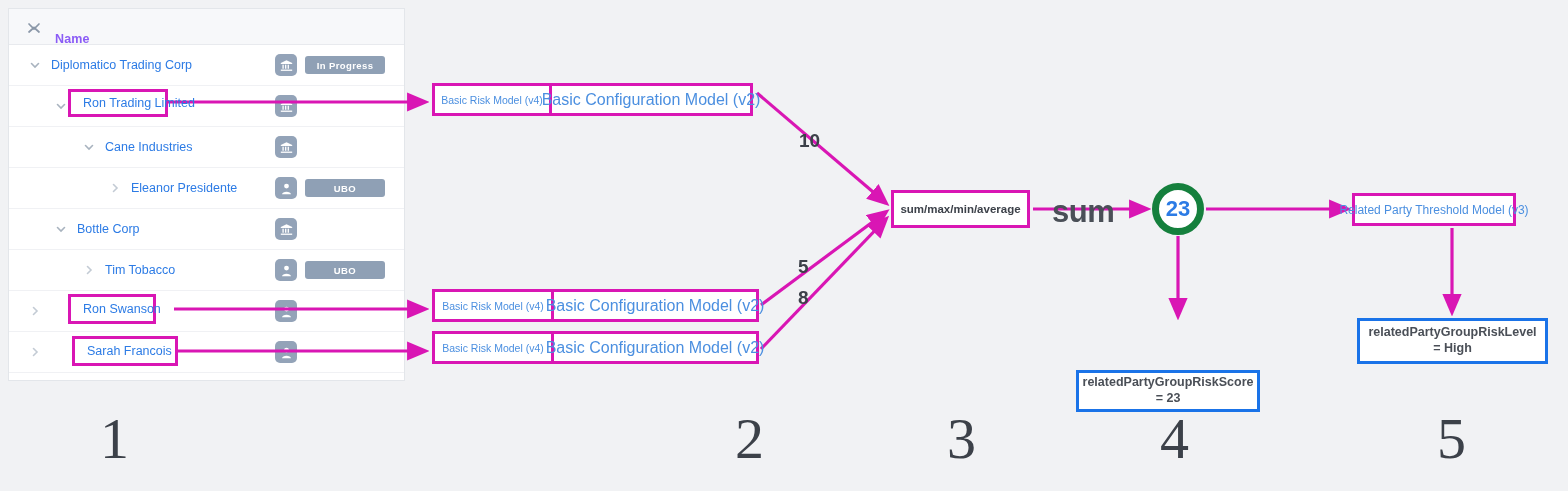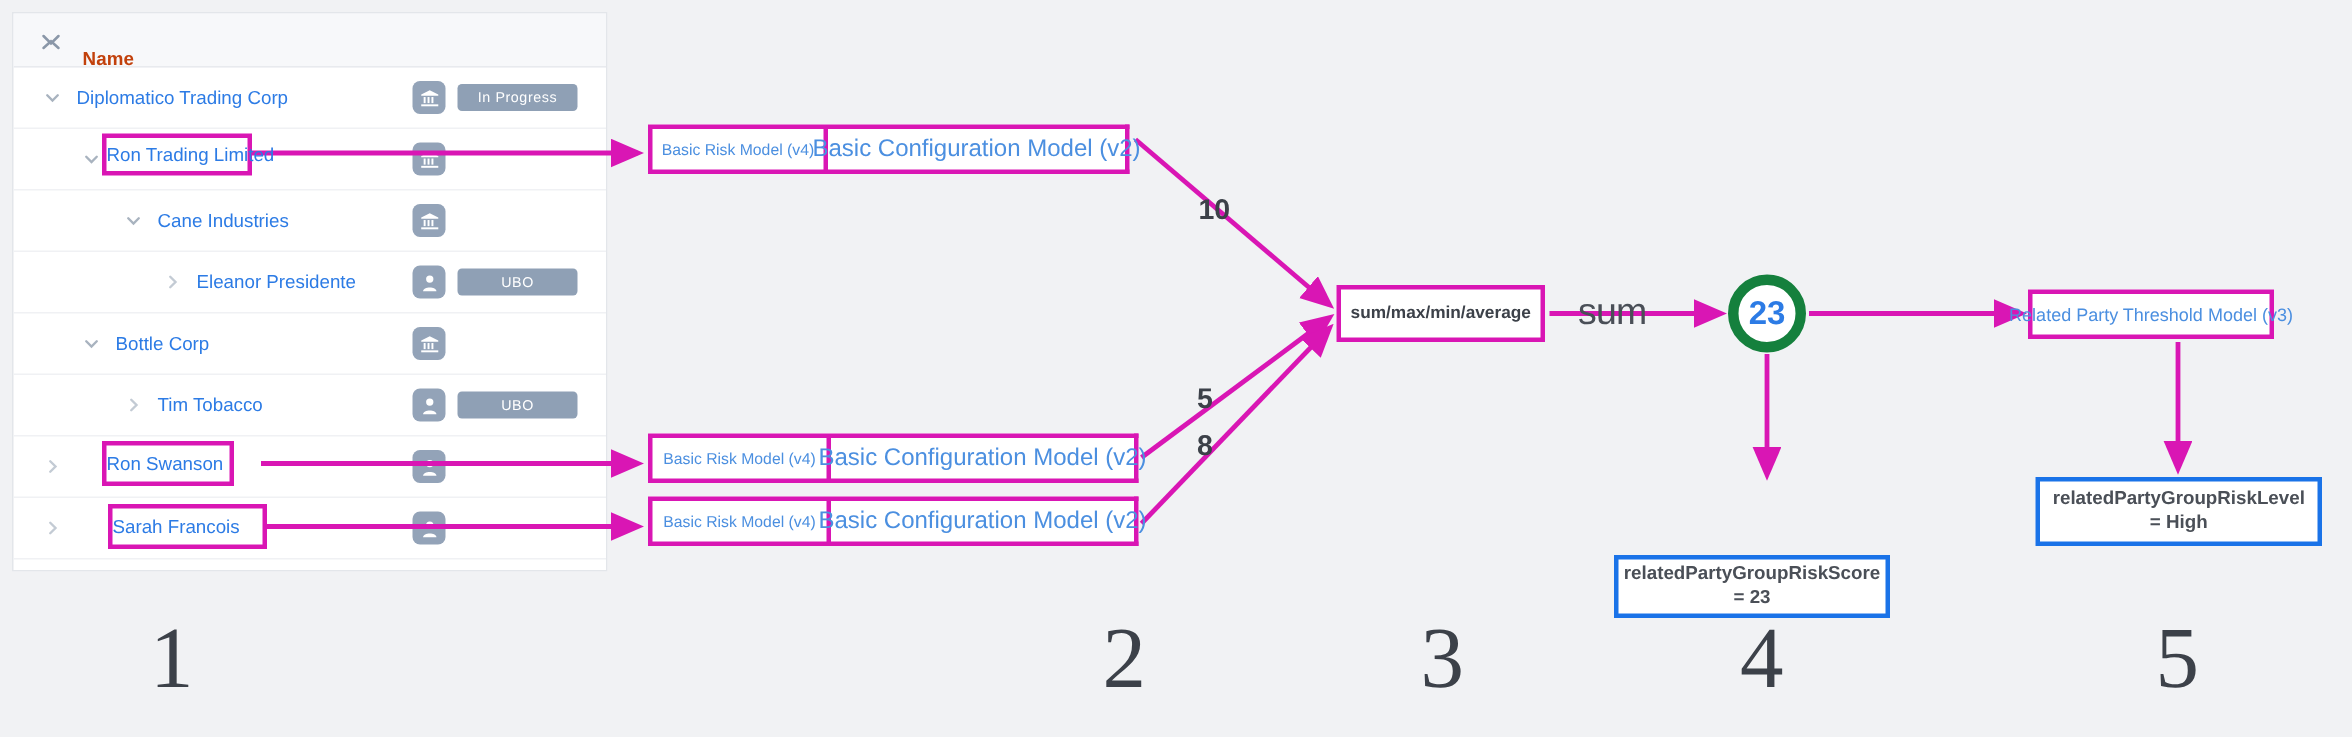--- a/index.html
+++ b/index.html
@@ -24,51 +24,51 @@
     overflow: hidden;
   }
   .tree-header {
     height: 36px; display: flex; align-items: center;
     background: #f7f8fa; border-bottom: 1px solid #e8eaee;
     padding-left: 18px;
   }
   .expand-icon { width: 14px; height: 16px; position: relative; margin-right: 14px; flex: 0 0 auto; }
   .expand-icon svg { display: block; }
   .col-name {
-    font-size: 12.5px; color: #c2410c; font-weight: 600; letter-spacing: .1px; margin-top: 24px;
+    font-size: 12.5px; color: #8b5cf6; font-weight: 600; letter-spacing: .1px; margin-top: 24px;
   }
   .tree-row {
     height: 41px; display: flex; align-items: center;
     border-bottom: 1px solid #f0f1f4; position: relative;
   }
   .chev { width: 16px; height: 16px; flex: 0 0 auto; opacity: .85; }
   .chev svg { display: block; }
   .node-label {
     font-size: 12.5px; color: #2c7be5; white-space: nowrap;
   }
   .row-icon {
     position: absolute; left: 266px; width: 22px; height: 22px;
     border-radius: 5px; background: #93a3b8;
     display: flex; align-items: center; justify-content: center;
   }
   .row-icon svg { display: block; }
   .badge {
     position: absolute; left: 296px; width: 80px; height: 18px;
     border-radius: 3px; background: #8fa0b5;
-    color: #ffffff; font-size: 9.5px; font-weight: 400;
+    color: #ffffff; font-size: 9.5px; font-weight: 700;
     letter-spacing: .4px;
     display: flex; align-items: center; justify-content: center; text-align: right;
   }
   
   .sel-box {
     position: absolute;
     border: 3px solid #d916b4;
     background: #ffffff;
     display: flex; align-items: center;
-    padding-left: 0;
+    padding-left: 12px;
     z-index: 6;
     text-align: center;
   }
   .sel-box span { font-size: 12.5px; color: #2c7be5; white-space: nowrap; }
 
   
   .pair { position: absolute; display: flex; z-index: 6; }
   .pair .risk {
     border: 3px solid #d916b4; background: #fff;
     display: flex; align-items: center; justify-content: center;
@@ -87,21 +87,21 @@
   .agg-box {
     position: absolute; left: 891px; top: 190px;
     width: 139px; height: 38px;
     border: 3px solid #d916b4; background: #fff;
     display: flex; align-items: center; justify-content: center;
     font-size: 11.5px; color: #3c4149; font-weight: 600;
     z-index: 6;
   }
   .sum-label {
     position: absolute; left: 1052px; top: 194px;
-    font-size: 25px; font-weight: 400; color: #4a4f57;
+    font-size: 31px; font-weight: 700; color: #4a4f57;
     letter-spacing: -.5px; z-index: 6;
   }
 
   
   .score-circle {
     position: absolute; left: 1152px; top: 183px;
     width: 52px; height: 52px; border-radius: 50%;
     border: 7px solid #15803d; background: #fff;
     display: flex; align-items: center; justify-content: center;
     font-size: 22px; font-weight: 700; color: #2c7be5;

